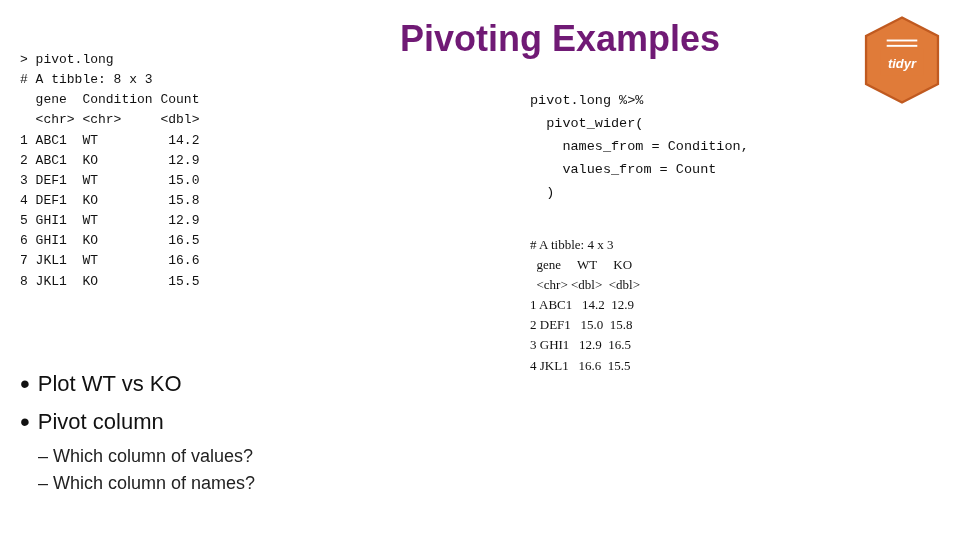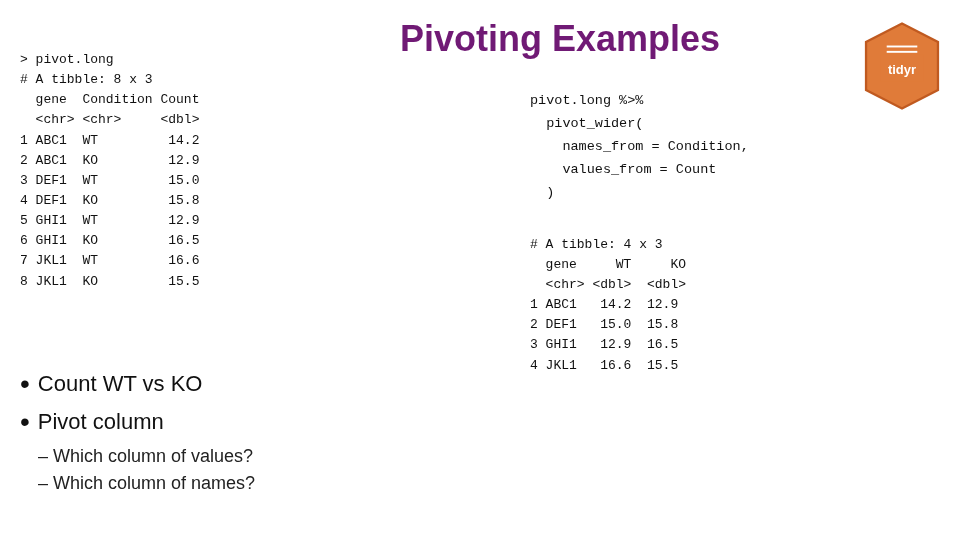--- a/index.html
+++ b/index.html
@@ -85,34 +85,35 @@
     .pivot-wider-code {
       font-family: 'Courier New', Courier, monospace;
       font-size: 13.5px;
       color: #111;
       line-height: 1.7;
       white-space: pre;
       margin-bottom: 30px;
     }
 
     .result-code {
-      font-family: Liberation Mono, monospace;
+      font-family: Liberation Serif, serif;
       font-size: 13px;
       color: #111;
       line-height: 1.55;
       white-space: pre;
     }
 
     
     .hex-badge {
       position: absolute;
-      top: 22px;
+      top: 16px;
       right: 18px;
       width: 80px;
       height: 88px;
+      font-style: italic;
     }
 
     .hex-badge svg {
       width: 80px;
       height: 88px;
     }
   </style>
 </head>
 <body>
 
@@ -131,21 +132,21 @@
 4 DEF1  KO         15.8
 5 GHI1  WT         12.9
 6 GHI1  KO         16.5
 7 JKL1  WT         16.6
 8 JKL1  KO         15.5</div>
   </div>
 
   <div class="bullet-section">
     <div class="bullet-item">
       <span class="bullet-dot">•</span>
-      <span>Count WT vs KO</span>
+      <span>Plot WT vs KO</span>
     </div>
     <div class="bullet-item">
       <span class="bullet-dot">•</span>
       <span>Pivot column</span>
     </div>
     <div class="sub-bullet">– Which column of values?</div>
     <div class="sub-bullet">– Which column of names?</div>
   </div>
 
   <div class="right-panel">

